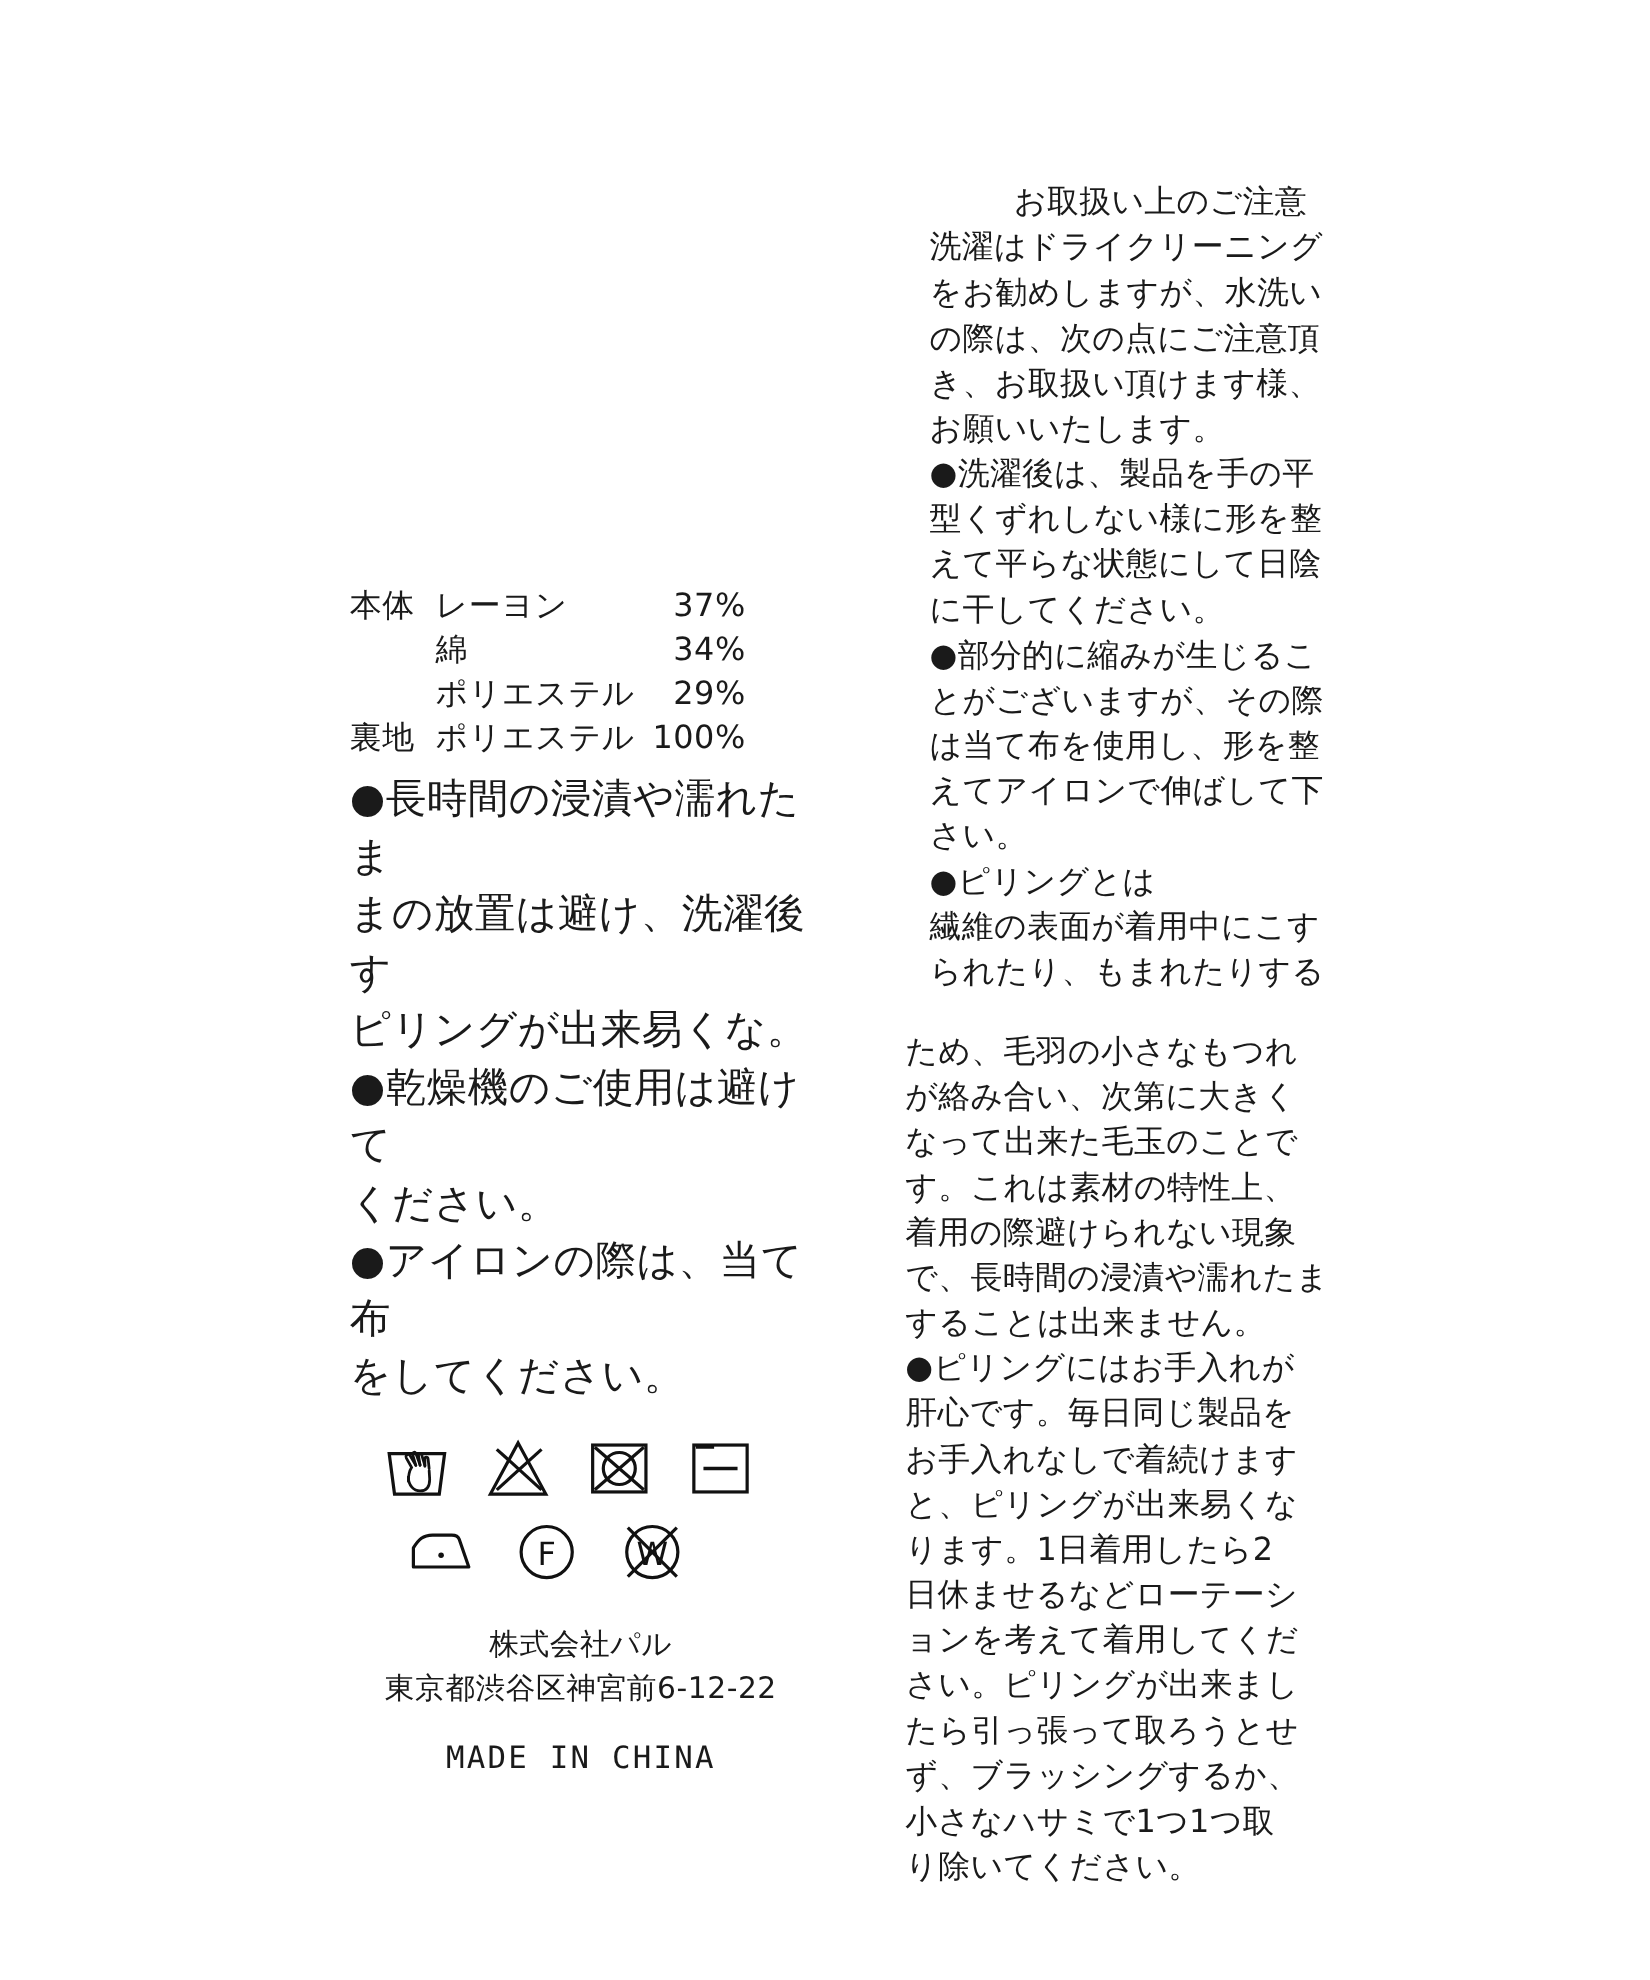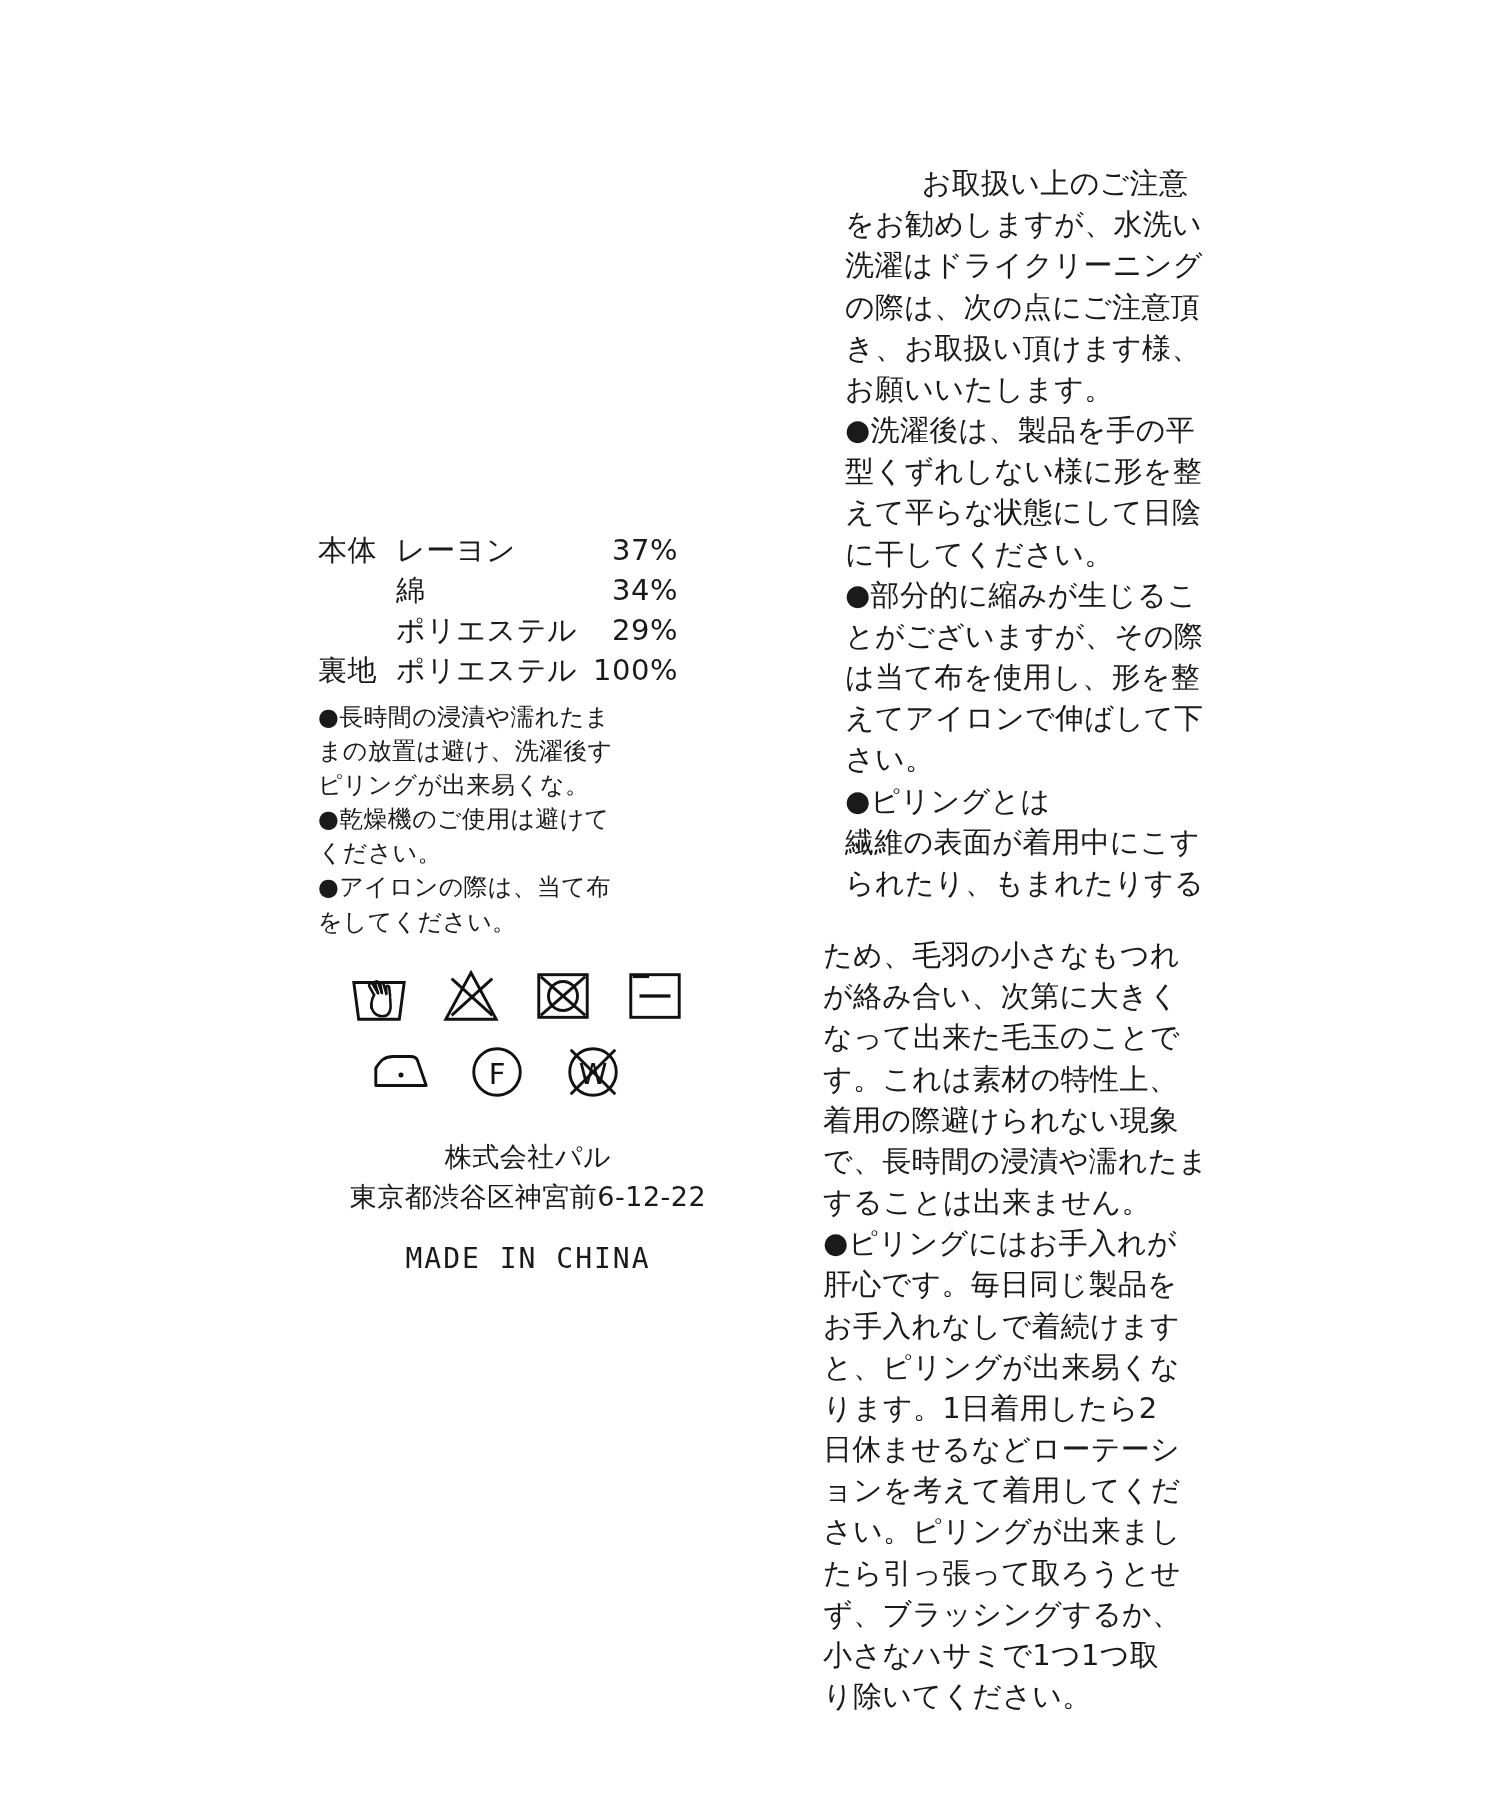--- a/index.html
+++ b/index.html
@@ -52,21 +52,21 @@
     text-align: left;
   }
   .comp-pct {
     display: inline-block;
     text-align: right;
     min-width: 96px;
   }
 
   .left-notes {
     margin-top: 10px;
-    font-size: 24px;
+    font-size: 37px;
     line-height: 1.42;
     letter-spacing: 0.3px;
   }
   .left-notes p {
     margin: 0;
     text-indent: 0;
   }
 
   
   .symbols {
@@ -229,22 +229,22 @@
 
     <div class="footer">
       <div>株式会社パル</div>
       <div>東京都渋谷区神宮前6-12-22</div>
       <div class="made-in">MADE IN CHINA</div>
     </div>
   </div>
 
   <div class="right-col">
     <p class="title">お取扱い上のご注意</p>
+    <p>洗濯はドライクリーニング</p>
     <p>をお勧めしますが、水洗い</p>
-    <p>洗濯はドライクリーニング</p>
     <p>の際は、次の点にご注意頂</p>
     <p>き、お取扱い頂けます様、</p>
     <p>お願いいたします。</p>
     <p>●洗濯後は、製品を手の平</p>
     <p>型くずれしない様に形を整</p>
     <p>えて平らな状態にして日陰</p>
     <p>に干してください。</p>
     <p>●部分的に縮みが生じるこ</p>
     <p>とがございますが、その際</p>
     <p>は当て布を使用し、形を整</p>

